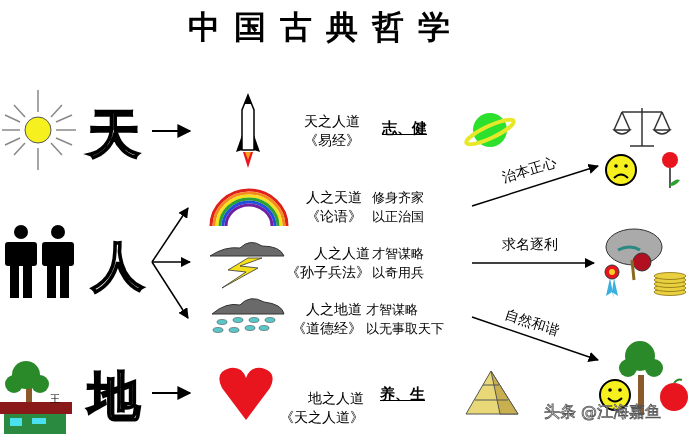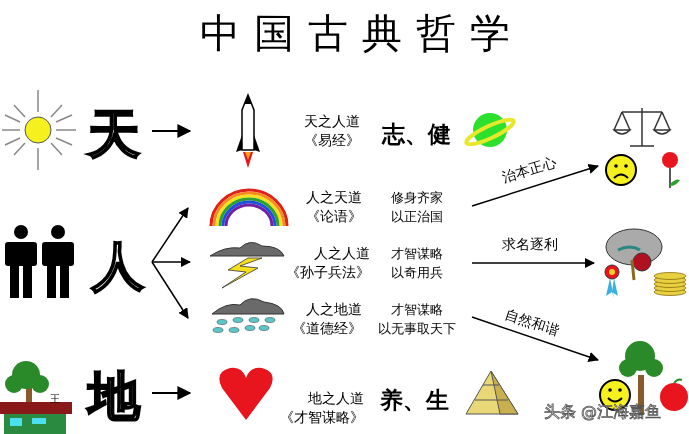--- a/index.html
+++ b/index.html
@@ -1,22 +1,22 @@
 <!DOCTYPE html>
 <html><head>
 <meta charset="utf-8">
 <style>
   html,body{margin:0;padding:0;background:#fff;}
   body{width:689px;height:434px;position:relative;overflow:hidden;font-family:"DejaVu Sans",sans-serif;color:#000;}
   .abs{position:absolute;}
-  .title{left:200px;top:6px;font-family:"DejaVu Serif",serif;font-size:40px;letter-spacing:14px;font-weight:normal;}
+  .title{left:188px;top:6px;font-family:"DejaVu Serif",serif;font-size:32px;letter-spacing:14px;font-weight:bold;}
   .big{font-size:52px;font-weight:bold;color:#fff;-webkit-text-stroke:2px #000;font-family:"DejaVu Sans",sans-serif;}
   .lbl{font-size:14px;text-align:right;line-height:19px;}
-  .mid{font-size:13px;text-align:center;line-height:19px;font-family:"DejaVu Serif",serif;}
-  .bold{font-size:23px;font-weight:bold;font-family:"DejaVu Serif",serif;}
+  .mid{font-size:13px;text-align:left;line-height:19px;font-family:"DejaVu Serif",serif;}
+  .bold{font-size:15px;font-weight:bold;font-family:"DejaVu Serif",serif;text-decoration:underline;}
   .arrowtxt{font-size:14px;font-family:"DejaVu Serif",serif;}
   .wm{font-size:16px;color:#fff;-webkit-text-stroke:0.8px #555;}
   svg{position:absolute;left:0;top:0;}
 </style>
 </head>
 <body>
 
 <svg width="689" height="434" viewBox="0 0 689 434">
   <defs>
     <marker id="ah" viewBox="0 0 10 10" refX="9" refY="5" markerWidth="7" markerHeight="7" orient="auto-start-reverse">
@@ -230,17 +230,17 @@
   <div>以无事取天下</div>
 </div>
 
 <div class="abs arrowtxt" style="left:500px;top:170px;transform:rotate(-17deg);transform-origin:left top;">治本正心</div>
 <div class="abs arrowtxt" style="left:502px;top:236px;text-align:right;">求名逐利</div>
 <div class="abs arrowtxt" style="left:508px;top:306px;transform:rotate(18deg);transform-origin:left top;">自然和谐</div>
 
 <div class="abs big" style="left:88px;top:362px;">地</div>
 <div class="abs lbl" style="left:278px;top:376px;width:86px;margin-top:13px;">
   <div>地之人道</div>
-  <div>《才智谋略》</div>
+  <div>《天之人道》</div>
 </div>
 <div class="abs bold" style="left:380px;top:385px;">养、生</div>
 
 <div class="abs wm" style="left:544px;top:402px;">头条 @江海嘉鱼</div>
 
 </body></html>

